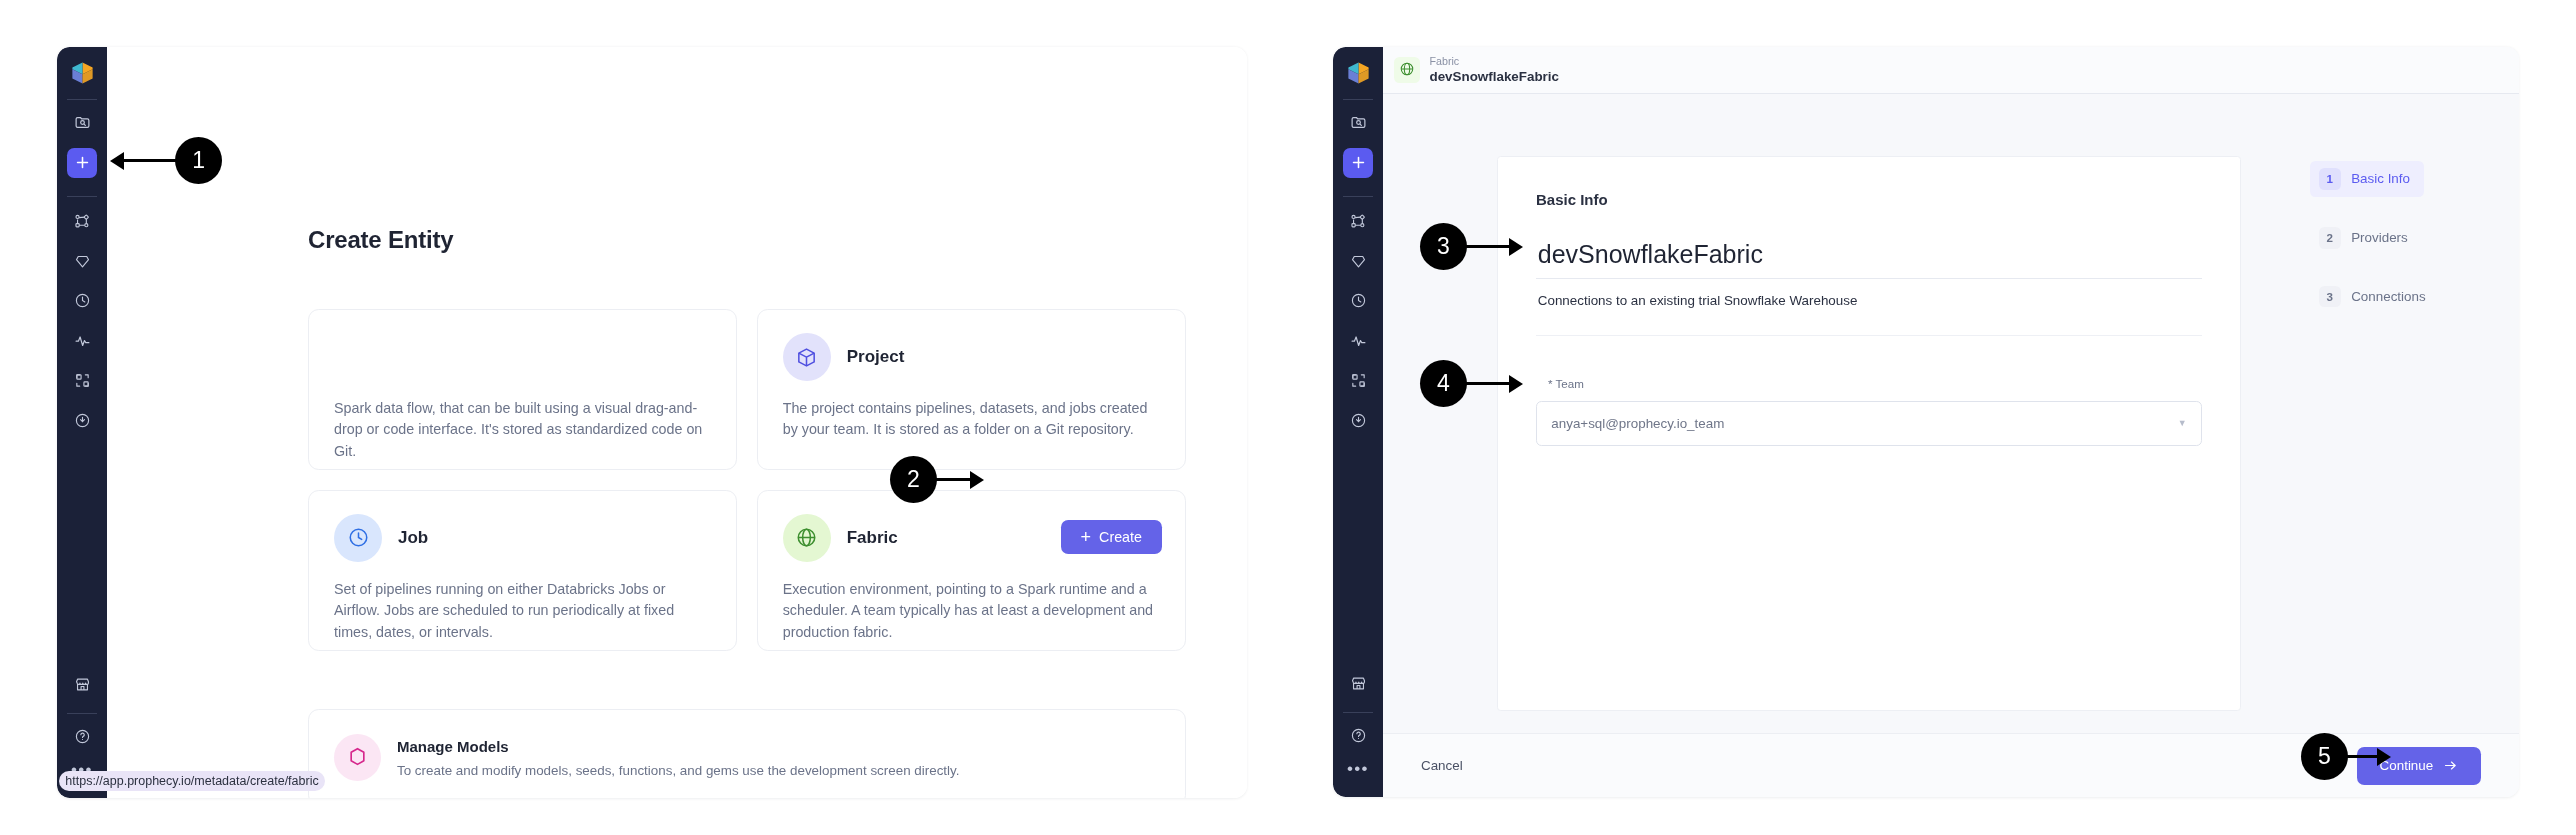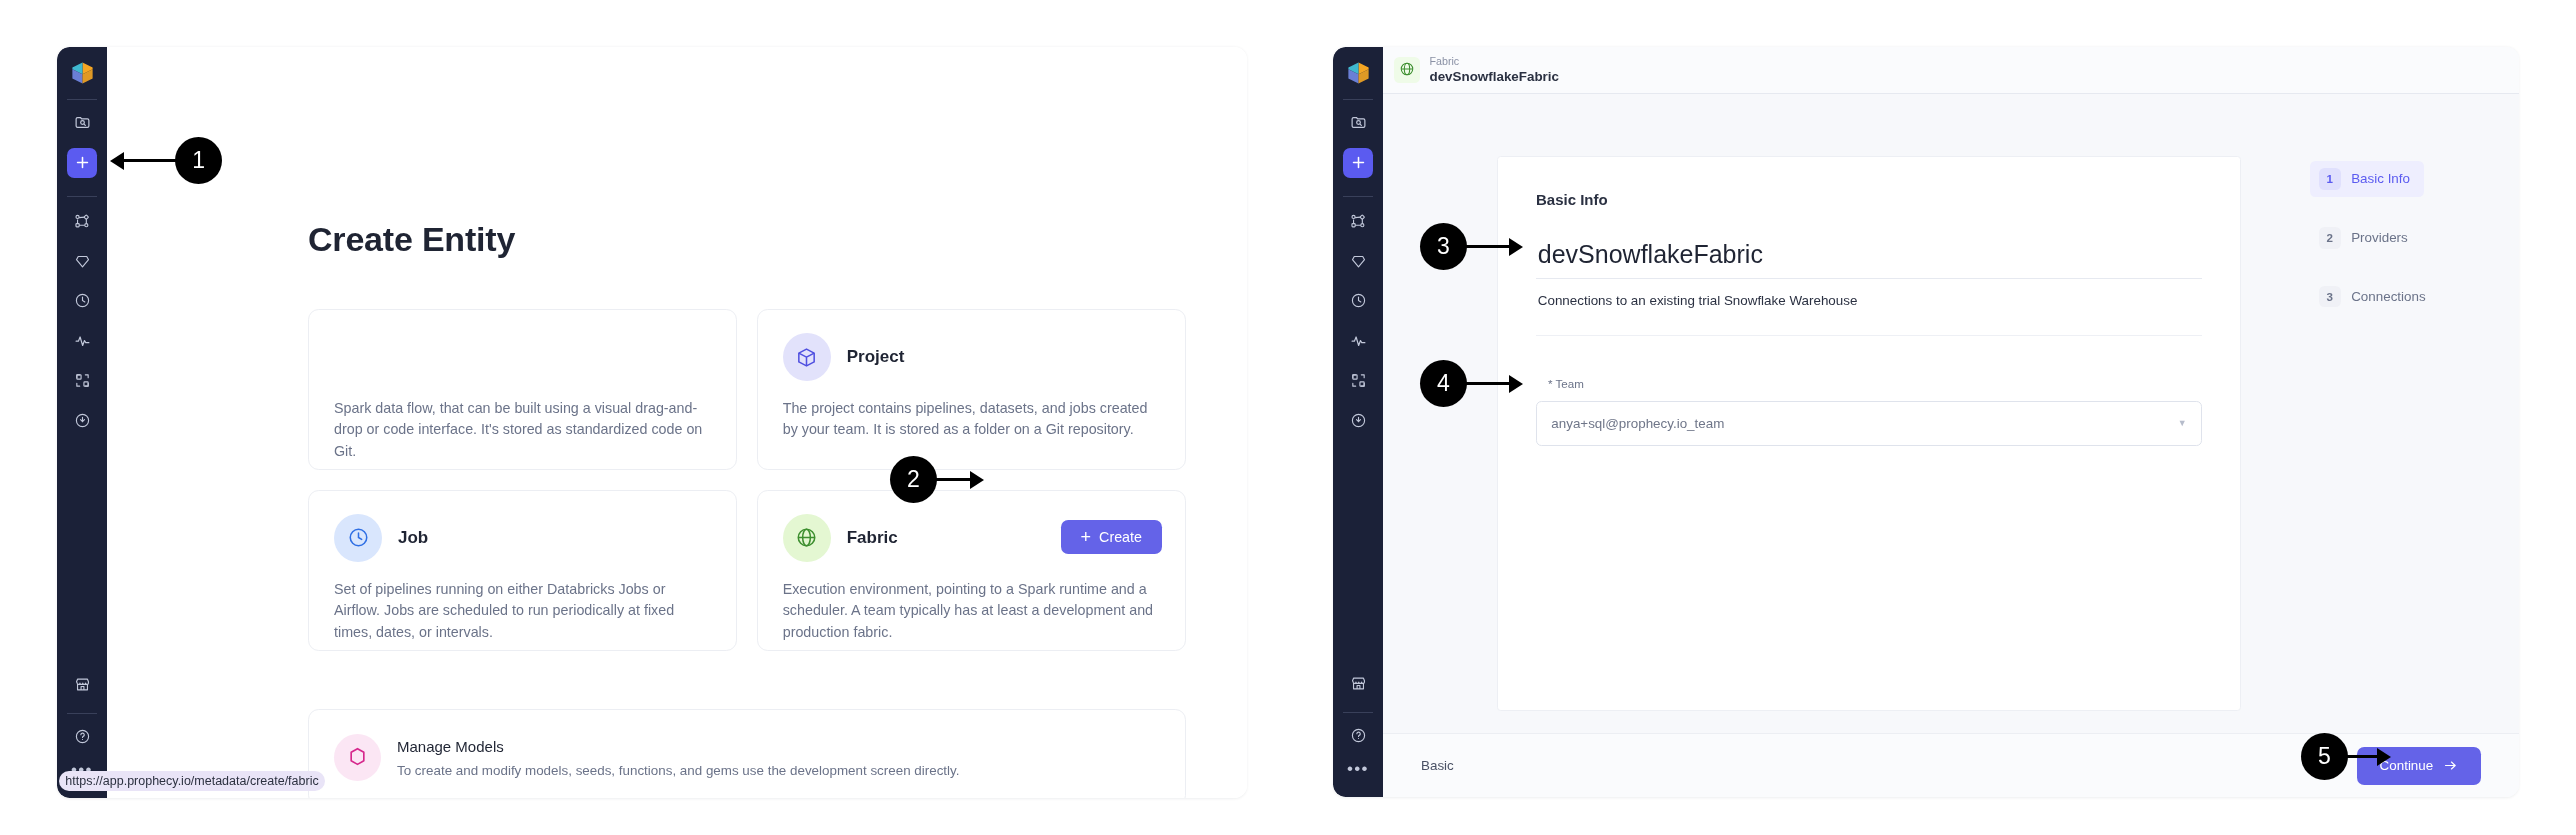--- a/index.html
+++ b/index.html
@@ -43,22 +43,22 @@
   .rail-btn.active { background: #5b5bf0; color: #fff; }
   .rail-btn svg { width: 17px; height: 17px; display: block; }
   .rail-spacer { flex: 1; }
   .rail-dots { color: #c2c8da; font-size: 17px; letter-spacing: 1.3px;
                line-height: 1; margin-bottom: 19.7px; }
 
   
   #panel-left .content { position: absolute; left: 50px; right: 0; top: 0; bottom: 0;
                          background:#fff; overflow:hidden; }
   .page-title {
-    position: absolute; left: 201px; top: 173px;
-    font-size: 34px; font-weight: 700; color: #1f2433; letter-spacing: -0.2px;
+    position: absolute; left: 201px; top: 179px;
+    font-size: 24px; font-weight: 700; color: #1f2433; letter-spacing: -0.2px;
   }
   .card-grid {
     position: absolute; left: 201px; top: 262px;
     display: grid; grid-template-columns: 429px 429px; gap: 19.7px 19.7px;
   }
   .card {
     width: 429px; height: 161px;
     border: 0.9px solid #eceef3; border-radius: 10.7px;
     background: #fff; padding: 23px 25px 0 25px;
     position: relative;
@@ -89,21 +89,21 @@
   .create-btn .plus { font-size: 18px; line-height: 1; font-weight: 400; }
 
   .wide-card {
     position: absolute; left: 201px; top: 662px;
     width: 878px; height: 97px;
     border: 0.9px solid #eceef3; border-radius: 10.7px;
     display: flex; align-items: center; padding: 0 25px;
   }
   .wide-card .circ { width: 47px; height: 47px; }
   .wide-text { margin-left: 16px; }
-  .wide-title { font-size: 15px; font-weight: 400; color: #1f2433; }
+  .wide-title { font-size: 15px; font-weight: 700; color: #1f2433; }
   .wide-desc { font-size: 13.4px; color: #6b7389; margin-top: 8px; }
 
   .status-url {
     position: absolute; left: 59px; top: 771px;
     background: #e9e4f7; color: #2c3140;
     font-size: 12.5px; padding: 2.7px 6.3px 3.6px 6.3px;
     border-radius: 10px; white-space: nowrap;
     z-index: 30;
   }
 
@@ -549,21 +549,21 @@
           <div class="step-num">2</div>
           <div class="step-label">Providers</div>
         </div>
         <div class="step">
           <div class="step-num">3</div>
           <div class="step-label">Connections</div>
         </div>
       </div>
 
       <div class="footer">
-        <div class="cancel-link">Basic</div>
+        <div class="cancel-link">Cancel</div>
         <div class="footer-spacer"></div>
         <button class="continue-btn">
           <span>Continue</span>
           <span>
             <svg viewBox="0 0 24 24" width="15" height="15" fill="none" stroke="#fff" stroke-width="1.9" stroke-linecap="round" stroke-linejoin="round" style="display:block">
                 <path d="M4 12h15M13.5 6.5 19.5 12l-6 5.5"></path>
               </svg>
           </span>
         </button>
       </div>

